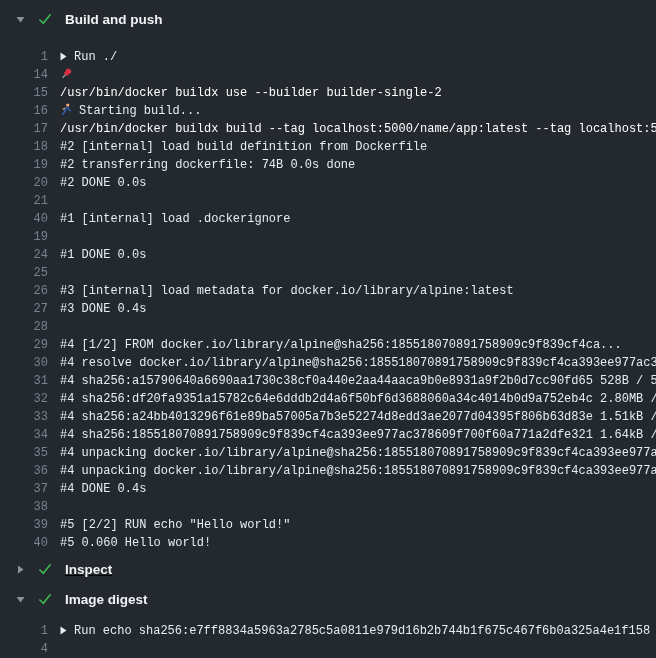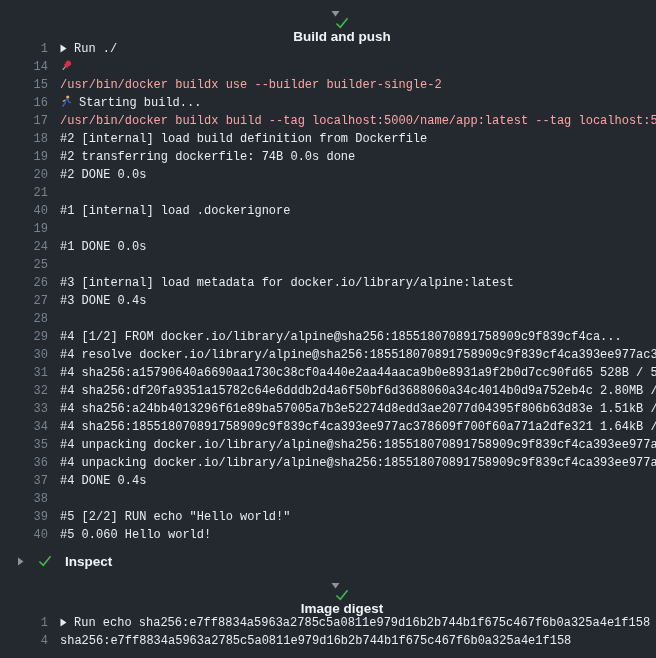--- a/index.html
+++ b/index.html
@@ -14,35 +14,35 @@
     padding-left: 15px; cursor: pointer;
   }
   .chevron { width: 10px; display: flex; justify-content: center; align-items: center; flex: none; }
   .check { margin-left: 13px; width: 14px; display: flex; align-items: center; flex: none; }
   .section-title {
     margin-left: 13px;
     font-family: "Liberation Sans", sans-serif;
     font-size: 13.5px; font-weight: 700; color: #f0f3f6;
     white-space: nowrap;
   }
-  .hdr-build { margin-bottom: 12px; flex-direction: column; }
-  .hdr-inspect { margin-top: 8px; }
-  .hdr-digest { margin-top: 12px; flex-direction: column; }
+  .hdr-build { margin-bottom: 20px; }
+  .hdr-inspect { margin-top: 8px; text-decoration: underline; }
+  .hdr-digest { margin-top: 12px; }
   .log-body { }
   .log-body.digest { margin-top: 14px; }
   .log-line {
     display: flex; height: 18px; line-height: 18px;
     font-size: 12px; color: #e6edf3; white-space: pre;
   }
   .gutter {
     width: 48px; flex: none; text-align: right;
     color: #768390; cursor: pointer;
   }
   .content { margin-left: 12px; white-space: pre; overflow: hidden; }
-  .content.cmd { color: #fca5a5; }
+  .content.cmd { color: #ffffff; }
   .run-toggle { display: inline-block; margin-right: 7px; cursor: pointer; }
   .inline-icon { display: inline-block; margin-right: 6px; vertical-align: -2px; }
   svg { display: block; }
   .inline-svg { display: inline-block; }
 </style>
 </head>
 <body>
 
 <div id="log-root">
     <div class="section-header hdr-build">
@@ -123,15 +123,15 @@
         <svg width="14" height="12" viewBox="0 0 16 14">
           <path d="M1.5 7.5 L6 12 L14.5 1.5" stroke="#3fb950" stroke-width="1.8" fill="none"></path>
         </svg>
       </span>
       <span class="section-title">Image digest</span>
     </div>
     <div class="log-body digest">
       <div class="log-line"><span class="gutter">1</span><span class="content"><span class="run-toggle"><svg class="inline-svg" width="7" height="9" viewBox="0 0 7 9" style="vertical-align:-1px">
               <path d="M0.5 0.5 L6.5 4.5 L0.5 8.5 Z" fill="#e6edf3"></path>
             </svg></span><span>Run echo sha256:e7ff8834a5963a2785c5a0811e979d16b2b744b1f675c467f6b0a325a4e1f158</span></span></div>
-      <div class="log-line"><span class="gutter">4</span><span class="content"><span>sha256:e7ff8834a5963a2785c5a0811e979d16b2b744b1f675c467f6b0a325a4e1f158</span></span></div>
+      <div class="log-line"><span class="gutter">4</span></div>
     </div>
   </div>
 
 </body></html>

